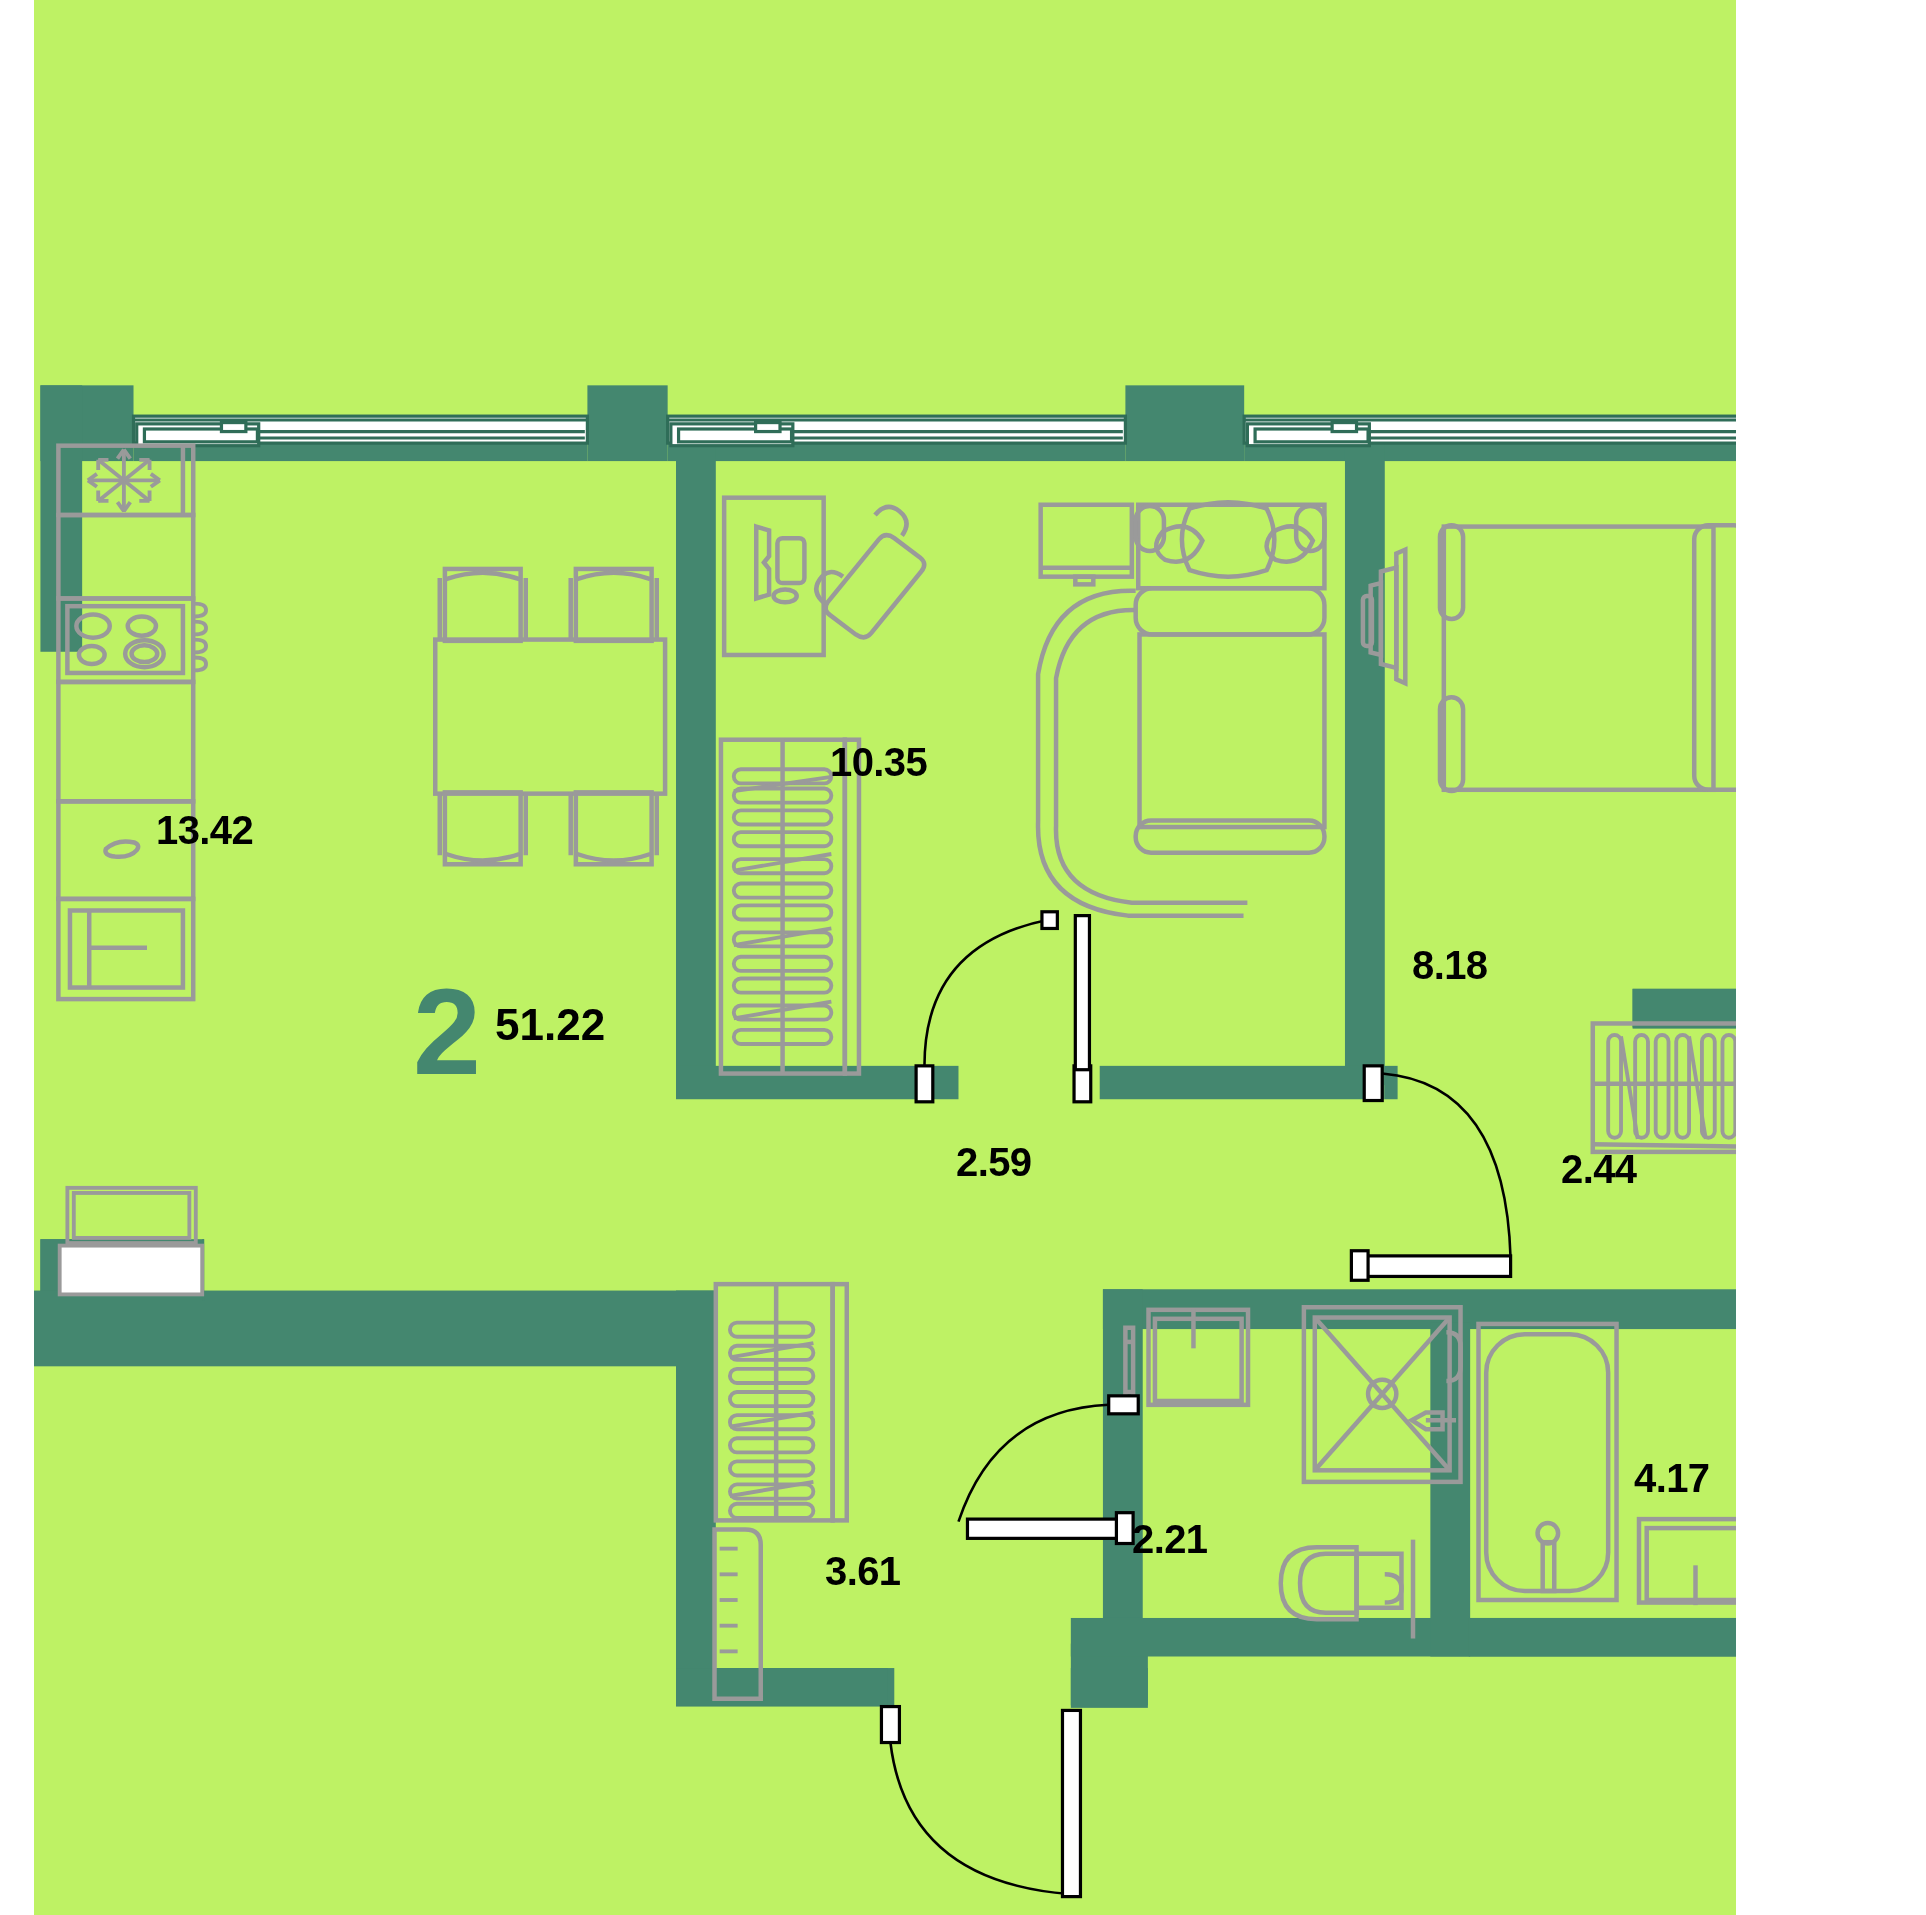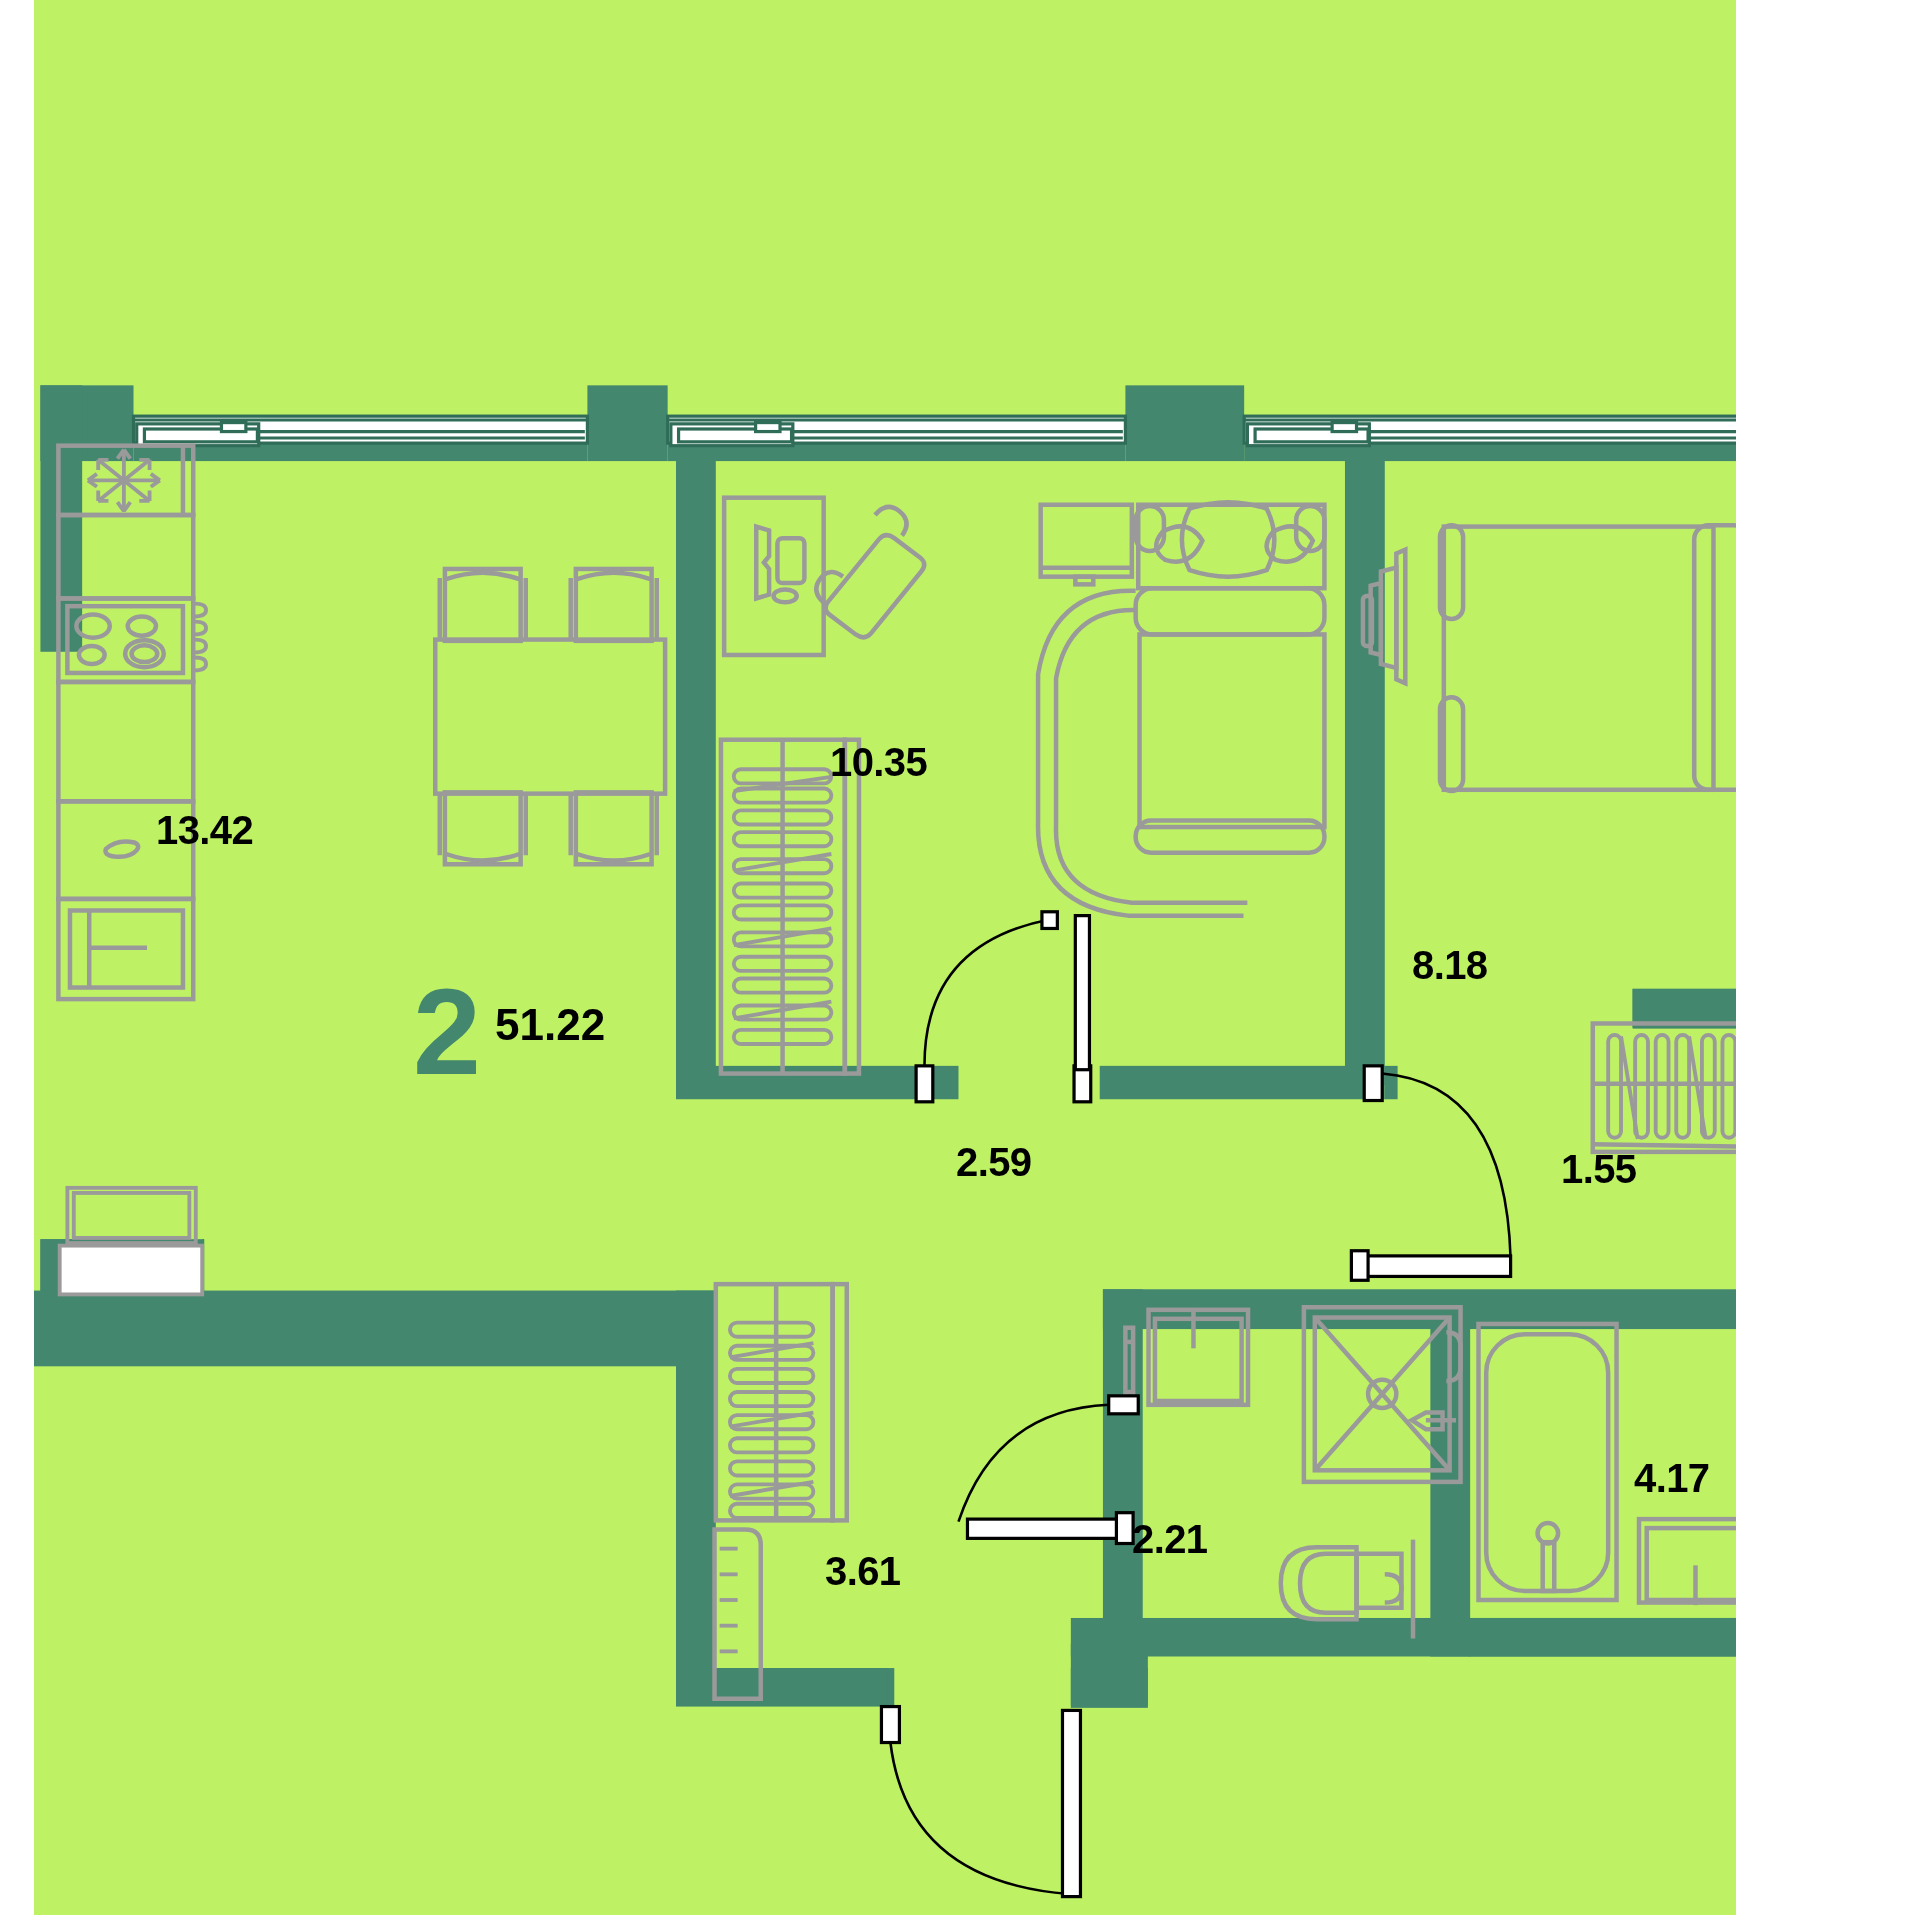--- a/index.html
+++ b/index.html
@@ -464,21 +464,21 @@
       <rect x="62" y="1858" width="180" height="70" fill="none" stroke="#9a9a9a" stroke-width="6"></rect>
     </g>
   </g>
 
 </svg>
 
 <div class="lbl area-lbl" style="left:122px;  top:808px;">13.42</div>
 <div class="lbl area-lbl" style="left:796px; top:740px;">10.35</div>
 <div class="lbl area-lbl" style="left:1378px; top:943px;">8.18</div>
 <div class="lbl area-lbl" style="left:922px; top:1140px;">2.59</div>
-<div class="lbl area-lbl" style="left:1527px; top:1147px;">1.55</div>
+<div class="lbl area-lbl" style="left:1527px; top:1147px;">2.44</div>
 <div class="lbl area-lbl" style="left:791px; top:1549px;">3.61</div>
 <div class="lbl area-lbl" style="left:1098px; top:1517px;">2.21</div>
 <div class="lbl area-lbl" style="left:1600px; top:1456px;">4.17</div>
 
 <div class="rooms-num" style="left:379px; top:971px;">2</div>
 <div class="total-num" style="left:461px; top:1000px;">51.22</div>
 
 </div>
 
 

